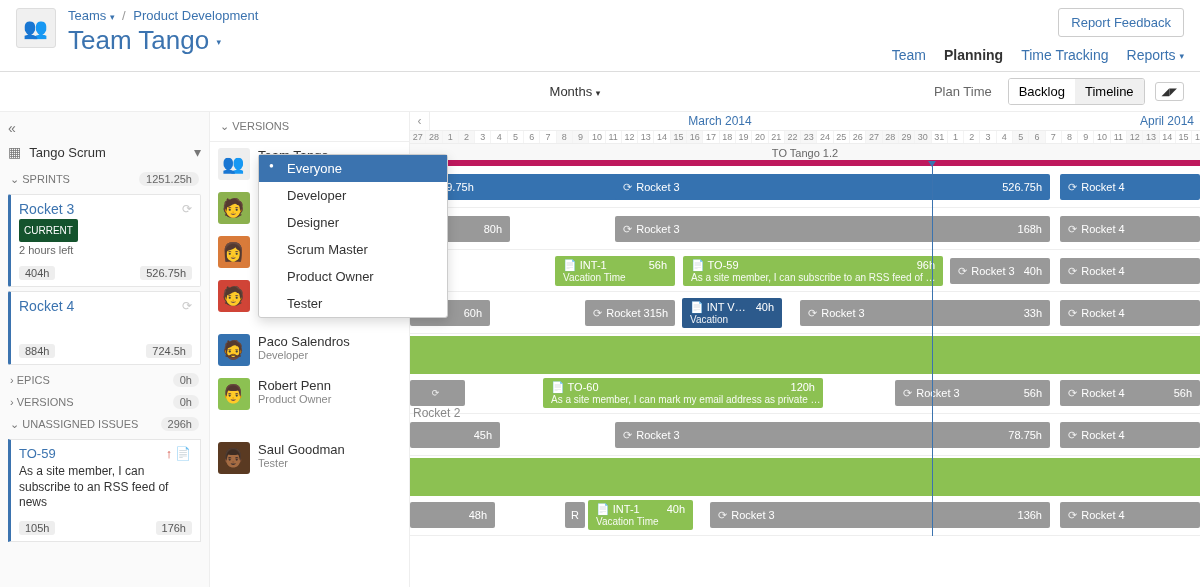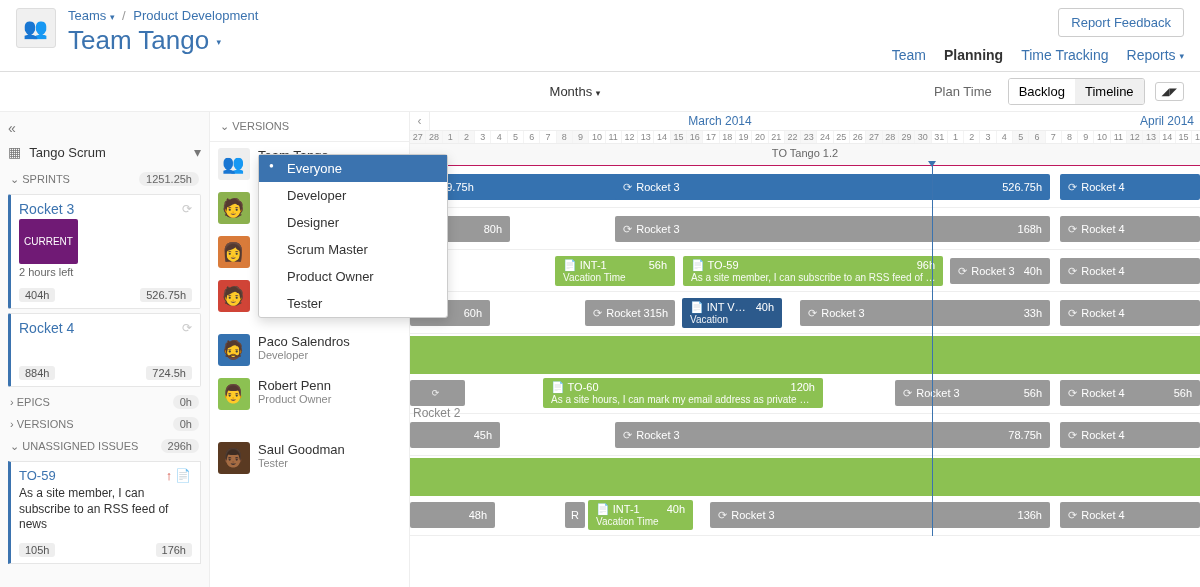--- a/index.html
+++ b/index.html
@@ -30,21 +30,21 @@
 .main { display: flex; height: calc(587px - 112px); }
 .sidebar { width: 210px; border-right: 1px solid #eee; background:#fafafa; overflow:hidden; }
 .sidebar-top { display:flex; align-items:center; padding:8px; gap:8px; }
 .sidebar-top .icon { font-size:14px; color:#777; cursor:pointer; }
 .board-name { font-weight:500; flex:1; color:#333; }
 .section-hdr { display:flex; justify-content:space-between; align-items:center; padding:4px 10px; font-size:11px; color:#777; cursor:pointer; }
 .section-hdr .badge { background:#eee; border-radius:10px; padding:1px 7px; font-size:11px; color:#666; }
 .sprint-card { border-left: 3px solid #3b73af; background:#fff; margin:4px 8px; border:1px solid #e6e6e6; border-left:3px solid #3b73af; border-radius:2px; padding:6px 8px; }
 .sprint-name { color:#3b73af; font-size:14px; display:flex; justify-content:space-between; align-items:center; }
 .sync-icon { color:#ccc; font-size:12px; }
-.current-badge { background:#701a75; color:#fff; font-size:10px; padding:17px 5px; border-radius:2px; display:inline-block; margin-top:2px; }
+.current-badge { background:#14532d; color:#fff; font-size:10px; padding:6px 5px; border-radius:2px; display:inline-block; margin-top:2px; }
 .sprint-sub { font-size:11px; color:#666; margin-top:2px; }
 .sprint-footer { display:flex; justify-content:space-between; align-items:center; margin-top:10px; }
 .hours { background:#eee; border-radius:3px; padding:1px 6px; font-size:11px; color:#555; }
 .issue-card { border-left:3px solid #3b73af; background:#fff; margin:4px 8px; border:1px solid #e6e6e6; border-left:3px solid #3b73af; padding:6px 8px; }
 .issue-key { color:#3b73af; font-size:13px; display:flex; justify-content:space-between; }
 .issue-sum { font-size:12px; color:#333; margin-top:3px; line-height:1.3; }
 
 .team-panel { width: 200px; border-right: 1px solid #eee; overflow:visible; position:relative; }
 .versions-hdr { padding:8px 10px; font-size:11px; color:#777; border-bottom:1px solid #eee; cursor:pointer; }
 .member-row { display:flex; gap:8px; padding:6px 8px; align-items:flex-start; }
@@ -58,21 +58,21 @@
 
 .timeline { flex:1; overflow:hidden; position:relative; }
 .tl-header { border-bottom:1px solid #eee; }
 .tl-month-row { display:flex; align-items:center; font-size:12px; }
 .tl-nav-btn { width:20px; text-align:center; color:#999; cursor:pointer; border-right:1px solid #eee; padding:2px 0; }
 .tl-month { flex:1; text-align:center; color:#3b73af; padding:2px 0; }
 .tl-month2 { width:190px; text-align:right; color:#3b73af; padding:2px 6px; }
 .tl-days { display:flex; font-size:9px; color:#888; border-top:1px solid #eee; }
 .tl-day { width:16.3px; text-align:center; border-right:1px solid #f3f3f3; padding:1px 0; flex-shrink:0; }
 .tl-day.off { background:#f7f7f7; }
-.tl-version-bar { height:22px; background:#f8f8f8; border-bottom:1px solid #be185d; position:relative; font-size:11px; color:#666; }
+.tl-version-bar { height:22px; background:#f8f8f8; border-bottom:6px solid #be185d; position:relative; font-size:11px; color:#666; }
 .tl-version-bar .label { position:absolute; left:50%; top:3px; transform:translateX(-50%); }
 .today-line { position:absolute; top:0; bottom:0; width:1px; background:#3b73af; left:522px; z-index:50; }
 .today-marker { position:absolute; top:-5px; left:-4px; width:0; height:0; border-left:4px solid transparent; border-right:4px solid transparent; border-top:6px solid #3b73af; }
 
 .tl-rows { position:relative; }
 .tl-row { height:42px; border-bottom:1px solid #eee; position:relative; }
 .tl-row.tall { height:38px; }
 .bar { position:absolute; height:26px; top:8px; border-radius:2px; display:flex; align-items:center; padding:0 8px; font-size:11px; color:#fff; overflow:hidden; white-space:nowrap; }
 .bar.blue { background:#3572b0; }
 .bar.grey { background:#999; }
@@ -406,21 +406,21 @@
       <div class="tl-row">
         <div class="bar grey" style="left:0;width:55px;font-size:9px;justify-content:center;padding:0">
             <span class="icon">⟳</span>
           </div>
         <div style="position:absolute;left:3px;top:34px;font-size:12px;color:#888">Rocket 2</div>
         <div class="bar green twoline" style="left:133px;width:280px">
             <div style="display:flex;width:100%;justify-content:space-between">
               <span>📄 <span>TO-60</span></span>
               <span>120h</span>
             </div>
-            <div class="sub">As a site hours, I can mark my email address as private …</div>
+            <div class="sub">As a site member, I can mark my email address as private …</div>
           </div>
         <div class="bar grey" style="left:485px;width:155px">
             <span class="icon">⟳</span>
             <span>Rocket 3</span>
             <span class="right">56h</span>
           </div>
         <div class="bar grey" style="left:650px;width:140px">
             <span class="icon">⟳</span>
             <span>Rocket 4</span>
             <span class="right">56h</span>

